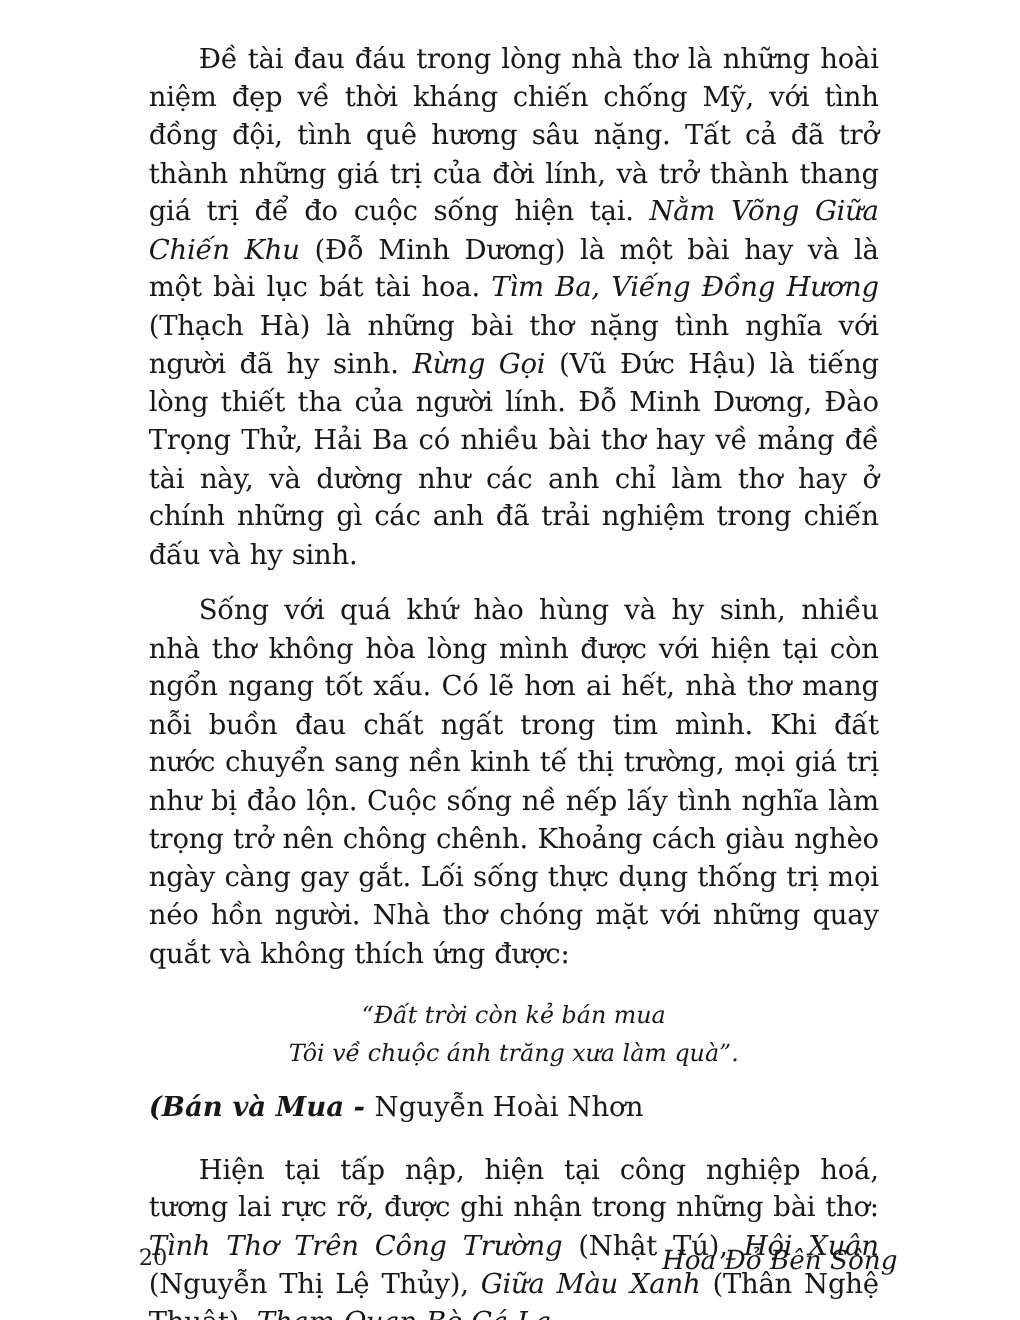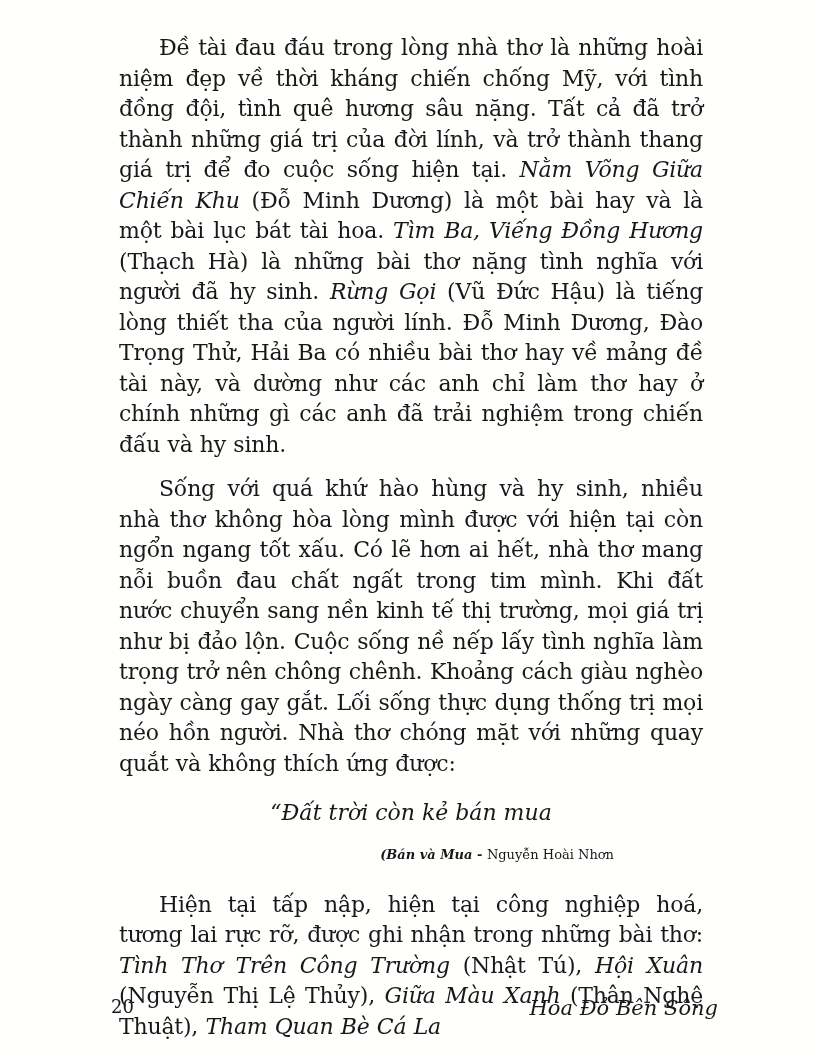--- a/index.html
+++ b/index.html
@@ -30,28 +30,28 @@
     line-height: 30.5px;
     letter-spacing: -0.2px;
     word-spacing: 0.5px;
   }
   .poem-title {
     font-style: italic;
   }
   .verse {
     text-align: center;
     font-style: italic;
-    font-size: 22px;
+    font-size: 19px;
     line-height: 31px;
     margin: 18px 0 13px 0;
   }
   .citation {
-    text-align: right;
+    text-align: left;
     padding-right: 89px;
-    font-size: 13px;
+    font-size: 22px;
     line-height: 28.5px;
     margin: 0 0 20px 0;
   }
   .bold-italic {
     font-weight: bold;
     font-style: italic;
   }
   .page-number {
     position: absolute;
     left: 111px;
@@ -72,20 +72,21 @@
 
 <div class="page">
   <div class="text-col">
 
     <p class="body-para"><span>Đề tài đau đáu trong lòng nhà thơ là những hoài niệm đẹp về thời kháng chiến chống Mỹ, với tình đồng đội, tình quê hương sâu nặng. Tất cả đã trở thành những giá trị của đời lính, và trở thành thang giá trị để đo cuộc sống hiện tại. </span><span class="poem-title">Nằm Võng Giữa Chiến Khu</span><span> (Đỗ Minh Dương) là một bài hay và là một bài lục bát tài hoa. </span><span class="poem-title">Tìm Ba, Viếng Đồng Hương</span><span> (Thạch Hà) là những bài thơ nặng tình nghĩa với người đã hy sinh. </span><span class="poem-title">Rừng Gọi</span><span> (Vũ Đức Hậu) là tiếng lòng thiết tha của người lính. Đỗ Minh Dương, Đào Trọng Thử, Hải Ba có nhiều bài thơ hay về mảng đề tài này, và dường như các anh chỉ làm thơ hay ở chính những gì các anh đã trải nghiệm trong chiến đấu và hy sinh.</span></p>
 
     <p class="body-para">Sống với quá khứ hào hùng và hy sinh, nhiều nhà thơ không hòa lòng mình được với hiện tại còn ngổn ngang tốt xấu. Có lẽ hơn ai hết, nhà thơ mang nỗi buồn đau chất ngất trong tim mình. Khi đất nước chuyển sang nền kinh tế thị trường, mọi giá trị như bị đảo lộn. Cuộc sống nề nếp lấy tình nghĩa làm trọng trở nên chông chênh. Khoảng cách giàu nghèo ngày càng gay gắt. Lối sống thực dụng thống trị mọi néo hồn người. Nhà thơ chóng mặt với những quay quắt và không thích ứng được:</p>
 
     <div class="verse">
       <div>“Đất trời còn kẻ bán mua</div>
+      <div>Tôi về chuộc ánh trăng xưa làm quà”.</div>
     </div>
 
     <div class="citation">
       <div><span class="bold-italic">(Bán và Mua - </span><span>Nguyễn Hoài Nhơn</span></div>
     </div>
 
     <p class="body-para"><span>Hiện tại tấp nập, hiện tại công nghiệp hoá, tương lai rực rỡ, được ghi nhận trong những bài thơ: </span><span class="poem-title">Tình Thơ Trên Công Trường</span><span> (Nhật Tú), </span><span class="poem-title">Hội Xuân</span><span> (Nguyễn Thị Lệ Thủy), </span><span class="poem-title">Giữa Màu Xanh</span><span> (Thân Nghệ Thuật), </span><span class="poem-title">Tham Quan Bè Cá La</span></p>
 
   </div>
 

